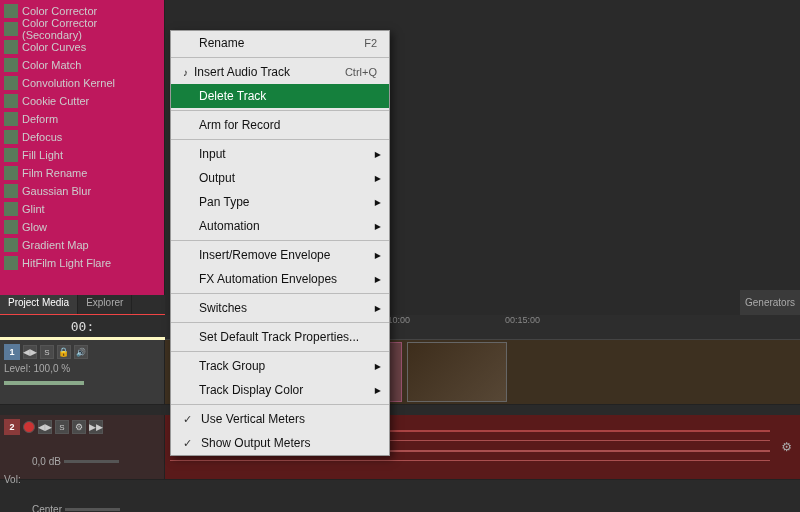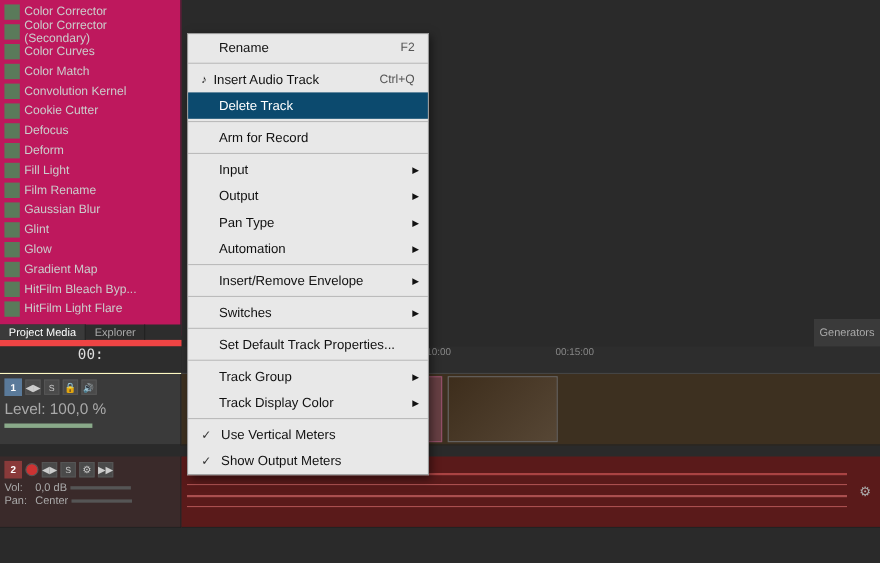--- a/index.html
+++ b/index.html
@@ -54,21 +54,21 @@
 
     
     .bottom-tabs {
       position: absolute;
       left: 0;
       top: 295px;
       width: 165px;
       height: 20px;
       background: #2d2d2d;
       display: flex;
-      border-bottom: 6px solid #ef4444;
+      border-bottom: 1px solid #ef4444;
     }
 
     .tab {
       padding: 2px 8px;
       font-size: 10px;
       color: #aaa;
       cursor: pointer;
       border-right: 1px solid #222;
     }
 
@@ -133,21 +133,21 @@
       border: 1px solid #555;
       display: flex;
       align-items: center;
       justify-content: center;
       font-size: 8px;
       cursor: pointer;
       color: #ccc;
     }
 
     .track-level {
-      font-size: 14px;
+      font-size: 10px;
       color: #aaa;
       margin-top: 2px;
     }
 
     .level-slider {
       width: 80px;
       height: 4px;
       background: #555;
       display: inline-block;
       vertical-align: middle;
@@ -212,21 +212,21 @@
     .menu-item {
       display: flex;
       align-items: center;
       padding: 5px 12px;
       cursor: pointer;
       position: relative;
       min-height: 22px;
     }
 
     .menu-item.active, .menu-item.highlighted {
-      background: #0c4a6e;
+      background: #15803d;
       color: white;
       text-align: right;
     }
 
     .menu-item .shortcut {
       margin-left: auto;
       font-size: 11px;
       color: #555;
     }
 
@@ -268,25 +268,26 @@
 
     
     .timecode-display {
       position: absolute;
       left: 0;
       top: 315px;
       width: 165px;
       height: 25px;
       background: #2d2d2d;
       display: flex;
+      align-items: center;
       justify-content: center;
       color: #ddd;
       font-size: 13px;
       font-family: monospace;
-      border-bottom: 1px solid #fef9c3;
+      border-bottom: 3px solid #fef9c3;
     }
 
     .ruler-marks {
       position: absolute;
       left: 165px;
       top: 315px;
       right: 0;
       height: 25px;
       background: #2d2d2d;
       border-bottom: 1px solid #444;
@@ -311,20 +312,21 @@
     .vol-pan-row {
       display: flex;
       align-items: center;
       font-size: 10px;
       color: #aaa;
       margin-top: 1px;
     }
 
     .vol-pan-label {
       width: 28px;
+      margin-top: 36px;
     }
 
     .small-slider {
       width: 55px;
       height: 3px;
       background: #555;
       display: inline-block;
       vertical-align: middle;
     }
 
@@ -361,28 +363,28 @@
       <div class="effect-item">
         <span class="effect-icon" style="background: rgb(90, 122, 90); width: 14px; height: 14px; flex-shrink: 0; margin-right: 4px; display: inline-block;"></span>
         <span>Convolution Kernel</span>
       </div>
       <div class="effect-item">
         <span class="effect-icon" style="background: rgb(90, 122, 90); width: 14px; height: 14px; flex-shrink: 0; margin-right: 4px; display: inline-block;"></span>
         <span>Cookie Cutter</span>
       </div>
       <div class="effect-item">
         <span class="effect-icon" style="background: rgb(90, 122, 90); width: 14px; height: 14px; flex-shrink: 0; margin-right: 4px; display: inline-block;"></span>
+        <span>Deform</span>
+      </div>
+      <div class="effect-item">
+        <span class="effect-icon" style="background: rgb(90, 122, 90); width: 14px; height: 14px; flex-shrink: 0; margin-right: 4px; display: inline-block;"></span>
         <span>Defocus</span>
       </div>
       <div class="effect-item">
         <span class="effect-icon" style="background: rgb(90, 122, 90); width: 14px; height: 14px; flex-shrink: 0; margin-right: 4px; display: inline-block;"></span>
-        <span>Deform</span>
-      </div>
-      <div class="effect-item">
-        <span class="effect-icon" style="background: rgb(90, 122, 90); width: 14px; height: 14px; flex-shrink: 0; margin-right: 4px; display: inline-block;"></span>
         <span>Fill Light</span>
       </div>
       <div class="effect-item">
         <span class="effect-icon" style="background: rgb(90, 122, 90); width: 14px; height: 14px; flex-shrink: 0; margin-right: 4px; display: inline-block;"></span>
         <span>Film Rename</span>
       </div>
       <div class="effect-item">
         <span class="effect-icon" style="background: rgb(90, 122, 90); width: 14px; height: 14px; flex-shrink: 0; margin-right: 4px; display: inline-block;"></span>
         <span>Gaussian Blur</span>
       </div>
@@ -390,24 +392,20 @@
         <span class="effect-icon" style="background: rgb(90, 122, 90); width: 14px; height: 14px; flex-shrink: 0; margin-right: 4px; display: inline-block;"></span>
         <span>Glint</span>
       </div>
       <div class="effect-item">
         <span class="effect-icon" style="background: rgb(90, 122, 90); width: 14px; height: 14px; flex-shrink: 0; margin-right: 4px; display: inline-block;"></span>
         <span>Glow</span>
       </div>
       <div class="effect-item">
         <span class="effect-icon" style="background: rgb(90, 122, 90); width: 14px; height: 14px; flex-shrink: 0; margin-right: 4px; display: inline-block;"></span>
         <span>Gradient Map</span>
-      </div>
-      <div class="effect-item">
-        <span class="effect-icon" style="background: rgb(90, 122, 90); width: 14px; height: 14px; flex-shrink: 0; margin-right: 4px; display: inline-block;"></span>
-        <span>HitFilm Bleach Byp...</span>
       </div>
       <div class="effect-item">
         <span class="effect-icon" style="background: rgb(90, 122, 90); width: 14px; height: 14px; flex-shrink: 0; margin-right: 4px; display: inline-block;"></span>
         <span>HitFilm Light Flare</span>
       </div>
     </div>
 </div>
 
 <div class="bottom-tabs">
   <div class="tab active">Project Media</div>
@@ -532,20 +530,24 @@
     </div>
     <div class="menu-item submenu-arrow">
       <span style="width: 16px; display: inline-block;"></span>
       <span>Automation</span>
     </div>
     <div class="menu-divider"></div>
     <div class="menu-item submenu-arrow">
       <span style="width: 16px; display: inline-block;"></span>
       <span>Insert/Remove Envelope</span>
     </div>
+    <div class="menu-item submenu-arrow">
+      <span style="width: 16px; display: inline-block;"></span>
+      <span>FX Automation Envelopes</span>
+    </div>
     <div class="menu-divider"></div>
     <div class="menu-item submenu-arrow">
       <span style="width: 16px; display: inline-block;"></span>
       <span>Switches</span>
     </div>
     <div class="menu-divider"></div>
     <div class="menu-item">
       <span style="width: 16px; display: inline-block;"></span>
       <span>Set Default Track Properties...</span>
     </div>

